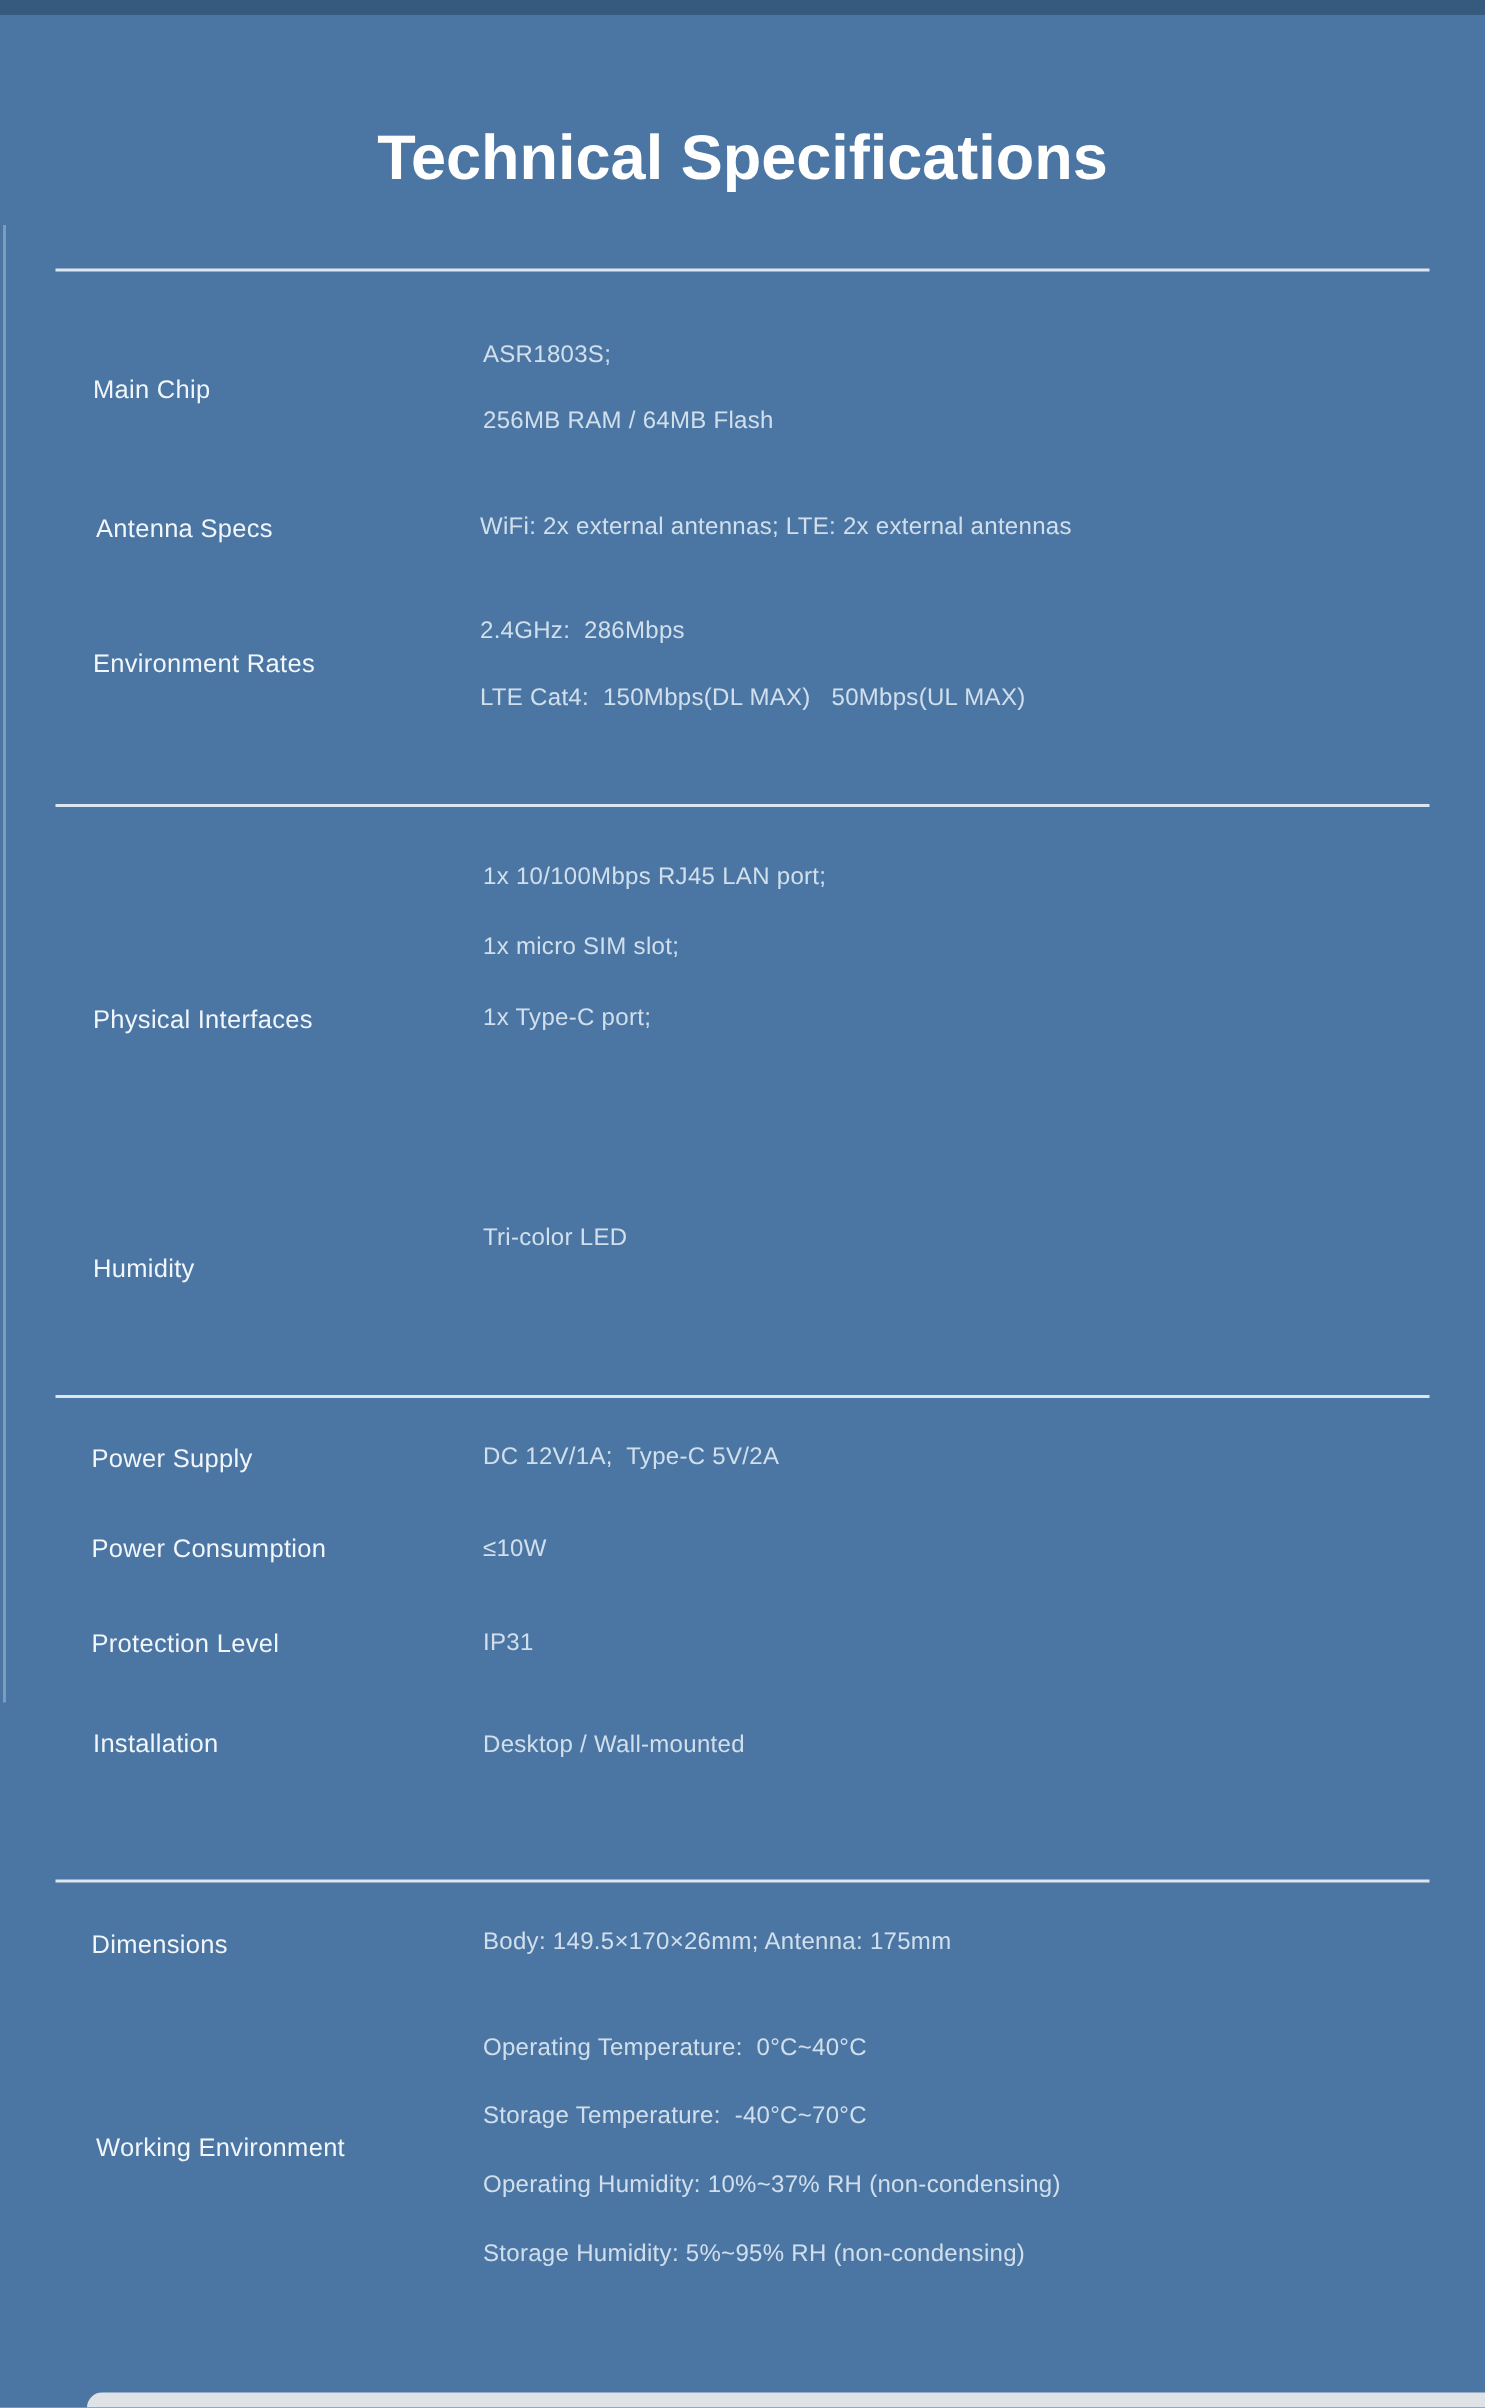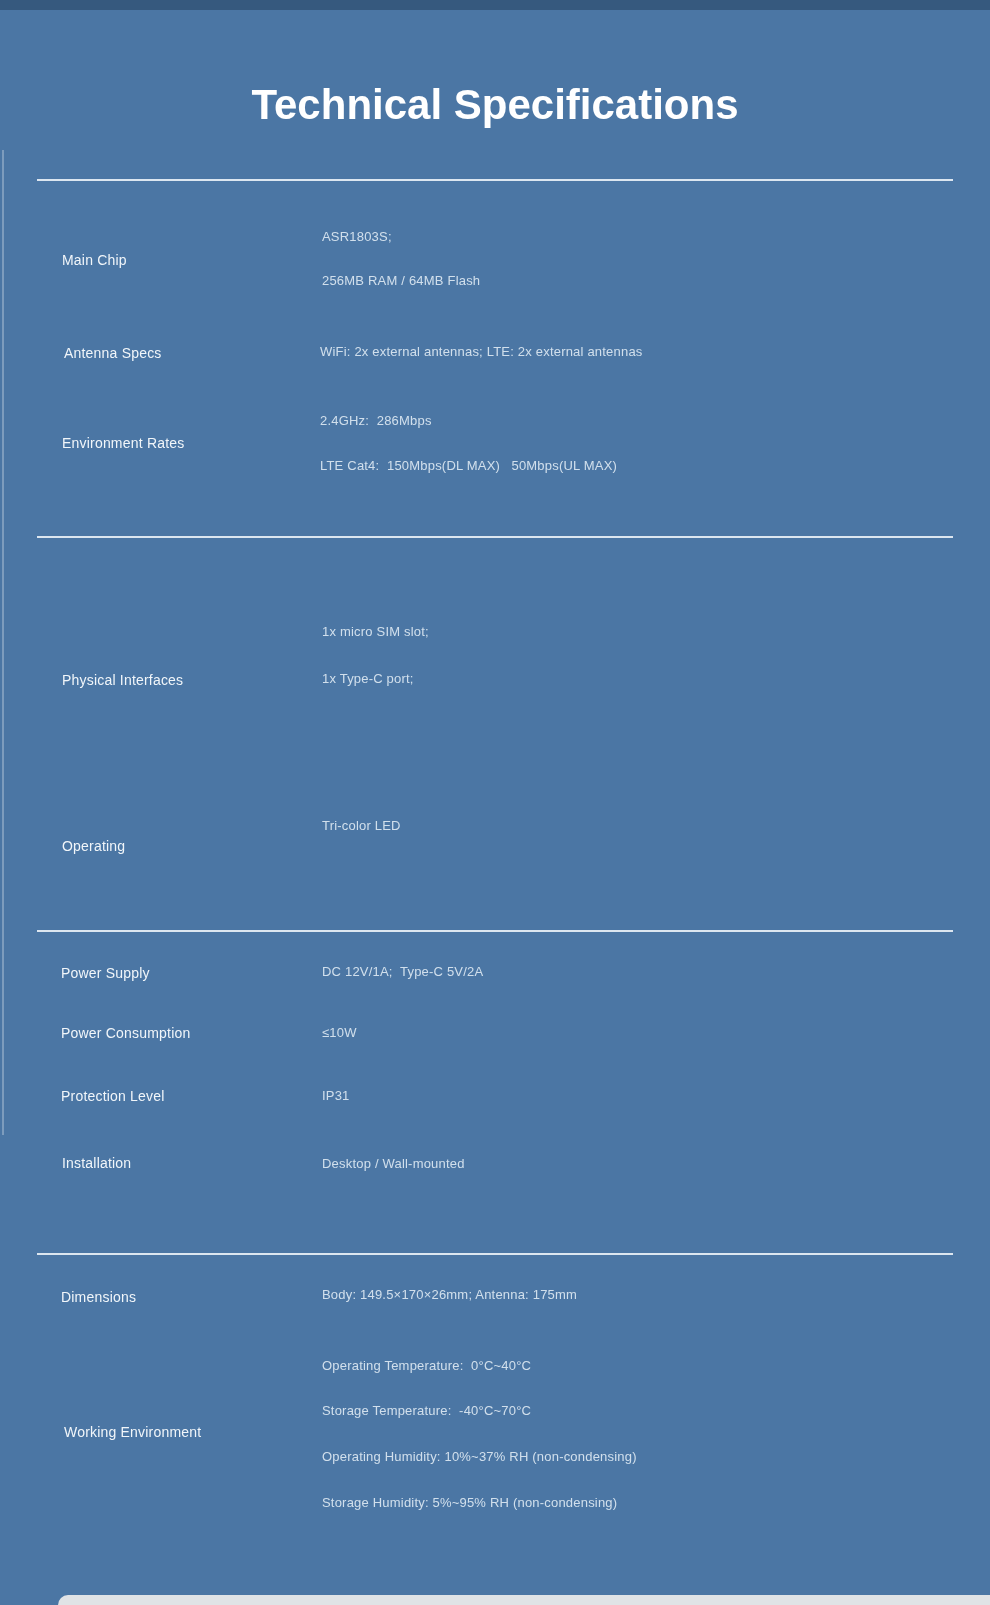--- a/index.html
+++ b/index.html
@@ -23,27 +23,27 @@
     margin:0;text-align:center;
     font-size:42px;font-weight:700;color:#ffffff;
     letter-spacing:0px;line-height:50px;
   }
   .divider{
     position:absolute;left:37px;width:916px;height:0;
     border-top:2px solid rgba(240,246,250,0.88);
   }
   .label{
     position:absolute;left:62px;
-    font-size:14px;line-height:28px;font-weight:500;
+    font-size:17px;line-height:28px;font-weight:500;
     color:rgba(248,251,253,0.96);letter-spacing:0.2px;
     white-space:pre-wrap;
   }
   .val{
     position:absolute;left:322px;
-    font-size:13px;line-height:28px;font-weight:400;
+    font-size:16px;line-height:28px;font-weight:400;
     color:rgba(228,238,246,0.88);letter-spacing:0.2px;
     white-space:pre-wrap;
   }
   .bottom-bar{
     position:absolute;left:58px;right:0;bottom:0;height:10px;
     background:#e0e3e6;
     border-top-left-radius:10px;
   }
 </style>
 </head>
@@ -65,24 +65,25 @@
   <div class="label" style="top:339px;left:64px">Antenna Specs</div>
   <div class="val" style="top:338px;left:320px">WiFi: 2x external antennas; LTE: 2x external antennas</div>
 
   <div class="label" style="top:429px">Environment Rates</div>
   <div class="val" style="top:407px;left:320px">2.4GHz:  286Mbps</div>
   <div class="val" style="top:452px;left:320px">LTE Cat4:  150Mbps(DL MAX)   50Mbps(UL MAX)</div>
 
   <div class="divider" style="top:536px"></div>
 
   <div class="label" style="top:666px">Physical Interfaces</div>
+  <div class="val" style="top:571px">1x 10/100Mbps RJ45 LAN port;</div>
   <div class="val" style="top:618px">1x micro SIM slot;</div>
   <div class="val" style="top:665px">1x Type-C port;</div>
 
-  <div class="label" style="top:832px">Operating</div>
+  <div class="label" style="top:832px">Humidity</div>
   <div class="val" style="top:812px">Tri-color LED</div>
 
   <div class="divider" style="top:930px"></div>
 
   <div class="label" style="top:959px;left:61px">Power Supply</div>
   <div class="val" style="top:958px">DC 12V/1A;  Type-C 5V/2A</div>
 
   <div class="label" style="top:1019px;left:61px">Power Consumption</div>
   <div class="val" style="top:1019px">≤10W</div>
 

